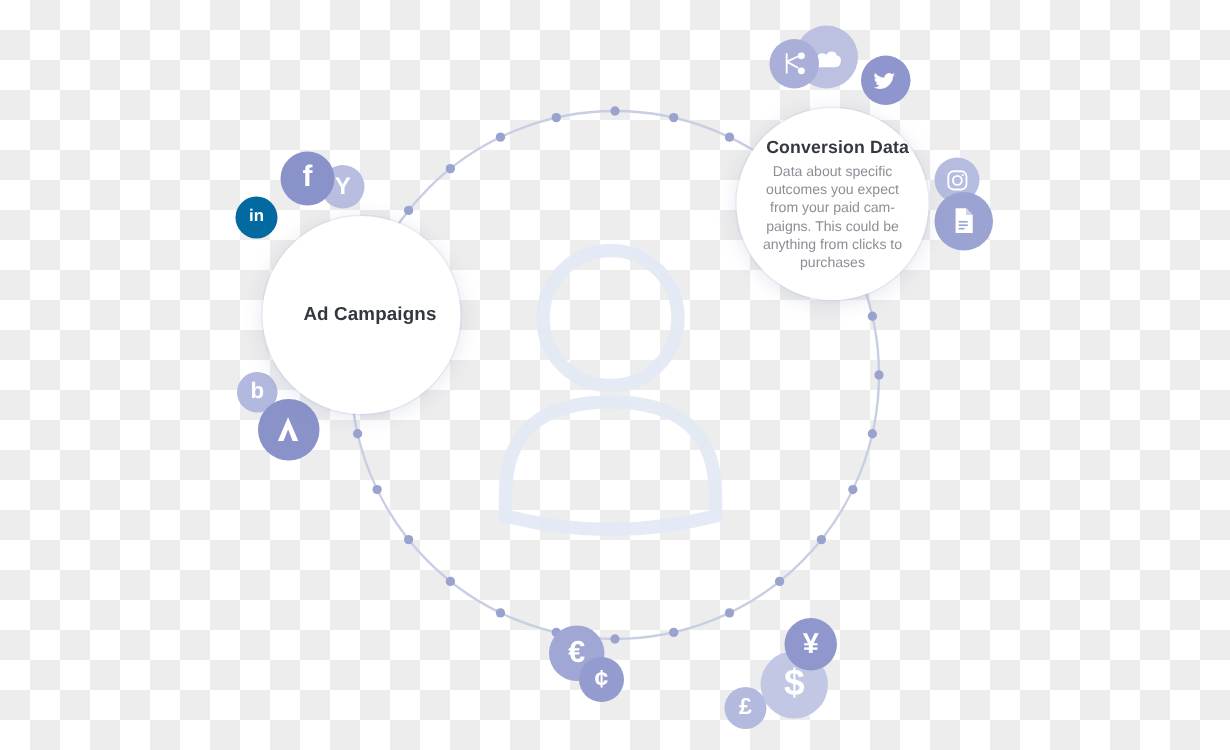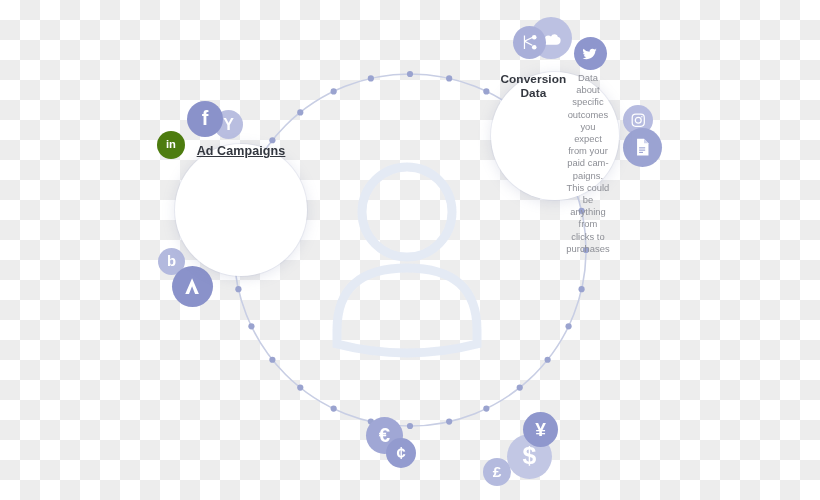--- a/index.html
+++ b/index.html
@@ -20,31 +20,31 @@
   .watermark{position:absolute;left:0;top:0;width:820px;height:500px;pointer-events:none;}
 
   
   .orbit{position:absolute;left:0;top:0;width:820px;height:500px;pointer-events:none;}
 
   
   .bubble{
     position:absolute;border-radius:50%;
     background:#ffffff;
     box-shadow:0 2px 14px rgba(120,130,170,.20), 0 0 0 1px rgba(200,205,225,.25);
-    display:flex;flex-direction:row;align-items:flex-start;justify-content:center;
+    display:flex;flex-direction:column;align-items:flex-end;justify-content:center;
     text-align:center;box-sizing:border-box;
   }
   .bubble .b-title{
     font-weight:bold;color:#33373f;letter-spacing:.1px;
     margin-bottom:3px;
   }
   .bubble .b-body{color:#8d8f96;}
 
   #bubble-ad{left:175px;top:144px;width:132px;height:132px;padding:0 16px;}
-  #bubble-ad .b-title{font-size:12.5px;text-decoration:underline;}
+  #bubble-ad .b-title{font-size:12.5px;}
   #bubble-ad .b-body{font-size:9.4px;line-height:12.2px;}
 
   #bubble-conv{left:491px;top:72px;width:128px;height:128px;padding:0 13px;}
   #bubble-conv .b-title{font-size:11.8px;}
   #bubble-conv .b-body{font-size:9.4px;line-height:12.2px;}
 
   #bubble-roi{left:392px;top:328px;width:130px;height:130px;padding:0 14px;}
   #bubble-roi .b-title{font-size:12.5px;margin-bottom:4px;}
   #bubble-roi .b-body{font-size:9.4px;line-height:12.4px;}
 
@@ -106,21 +106,21 @@
       </g>
   </svg>
 
   <div id="chip-layer">
       <div class="chip" style="left: 187px; top: 101px; width: 36px; height: 36px; background: rgb(138, 146, 202); opacity: 1; z-index: 6;">
         <span class="glyph" style="font-size: 19.8px;">f</span>
       </div>
       <div class="chip" style="left: 214px; top: 110px; width: 29px; height: 29px; background: rgb(185, 190, 224); opacity: 1; z-index: 5;">
         <span class="glyph" style="font-size: 15.95px;">Y</span>
       </div>
-      <div class="chip" style="left: 157px; top: 131px; width: 28px; height: 28px; background: #4d7c0f; opacity: 1; z-index: 5;">
+      <div class="chip" style="left: 157px; top: 131px; width: 28px; height: 28px; background: #0369a1; opacity: 1; z-index: 5;">
         <span class="glyph" style="font-size: 11.2px;">in</span>
       </div>
       <div class="chip" style="left: 158px; top: 248px; width: 27px; height: 27px; background: rgb(179, 185, 222); opacity: 1; z-index: 5;">
         <span class="glyph" style="font-size: 14.85px;">b</span>
       </div>
       <div class="chip" style="left: 172px; top: 266px; width: 41px; height: 41px; background: rgb(138, 146, 202); opacity: 1; z-index: 6;">
         <svg width="22.14" height="22.14" viewBox="0 0 24 24" fill="#fff">
         <path d="M12 3.4 19.4 20.6h-4.1L12 12.2 8.7 20.6H4.6z"></path>
         </svg>
       </div>

